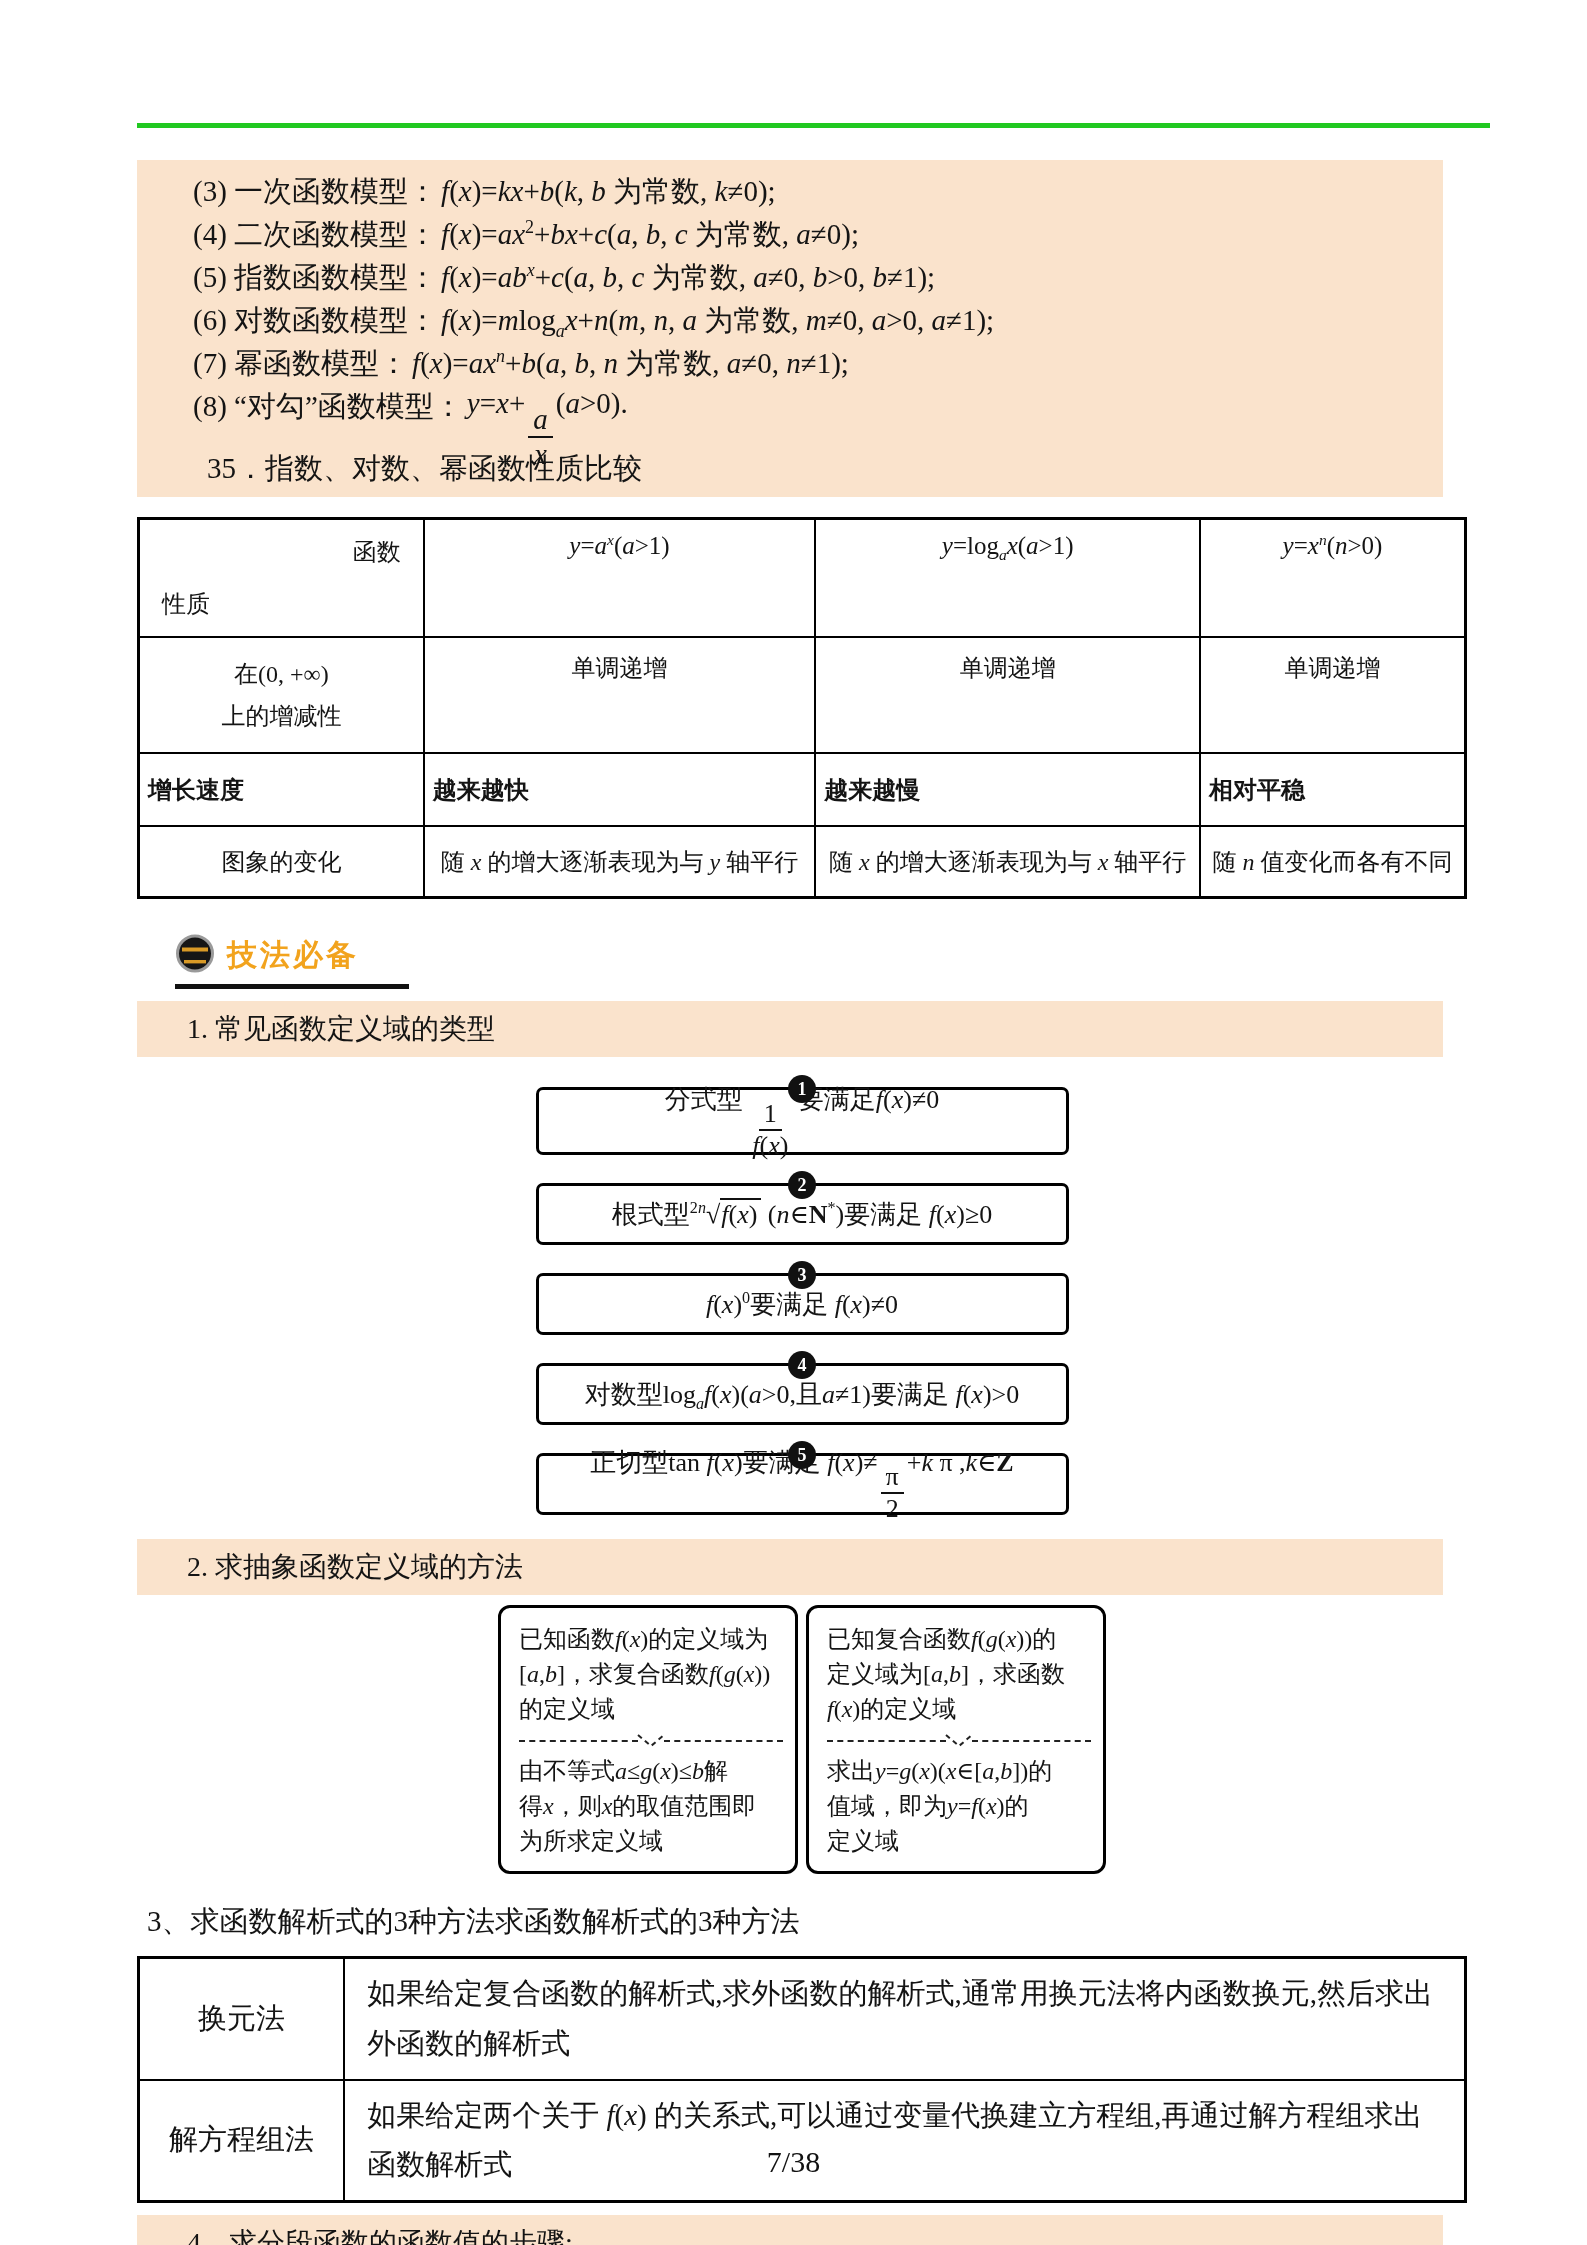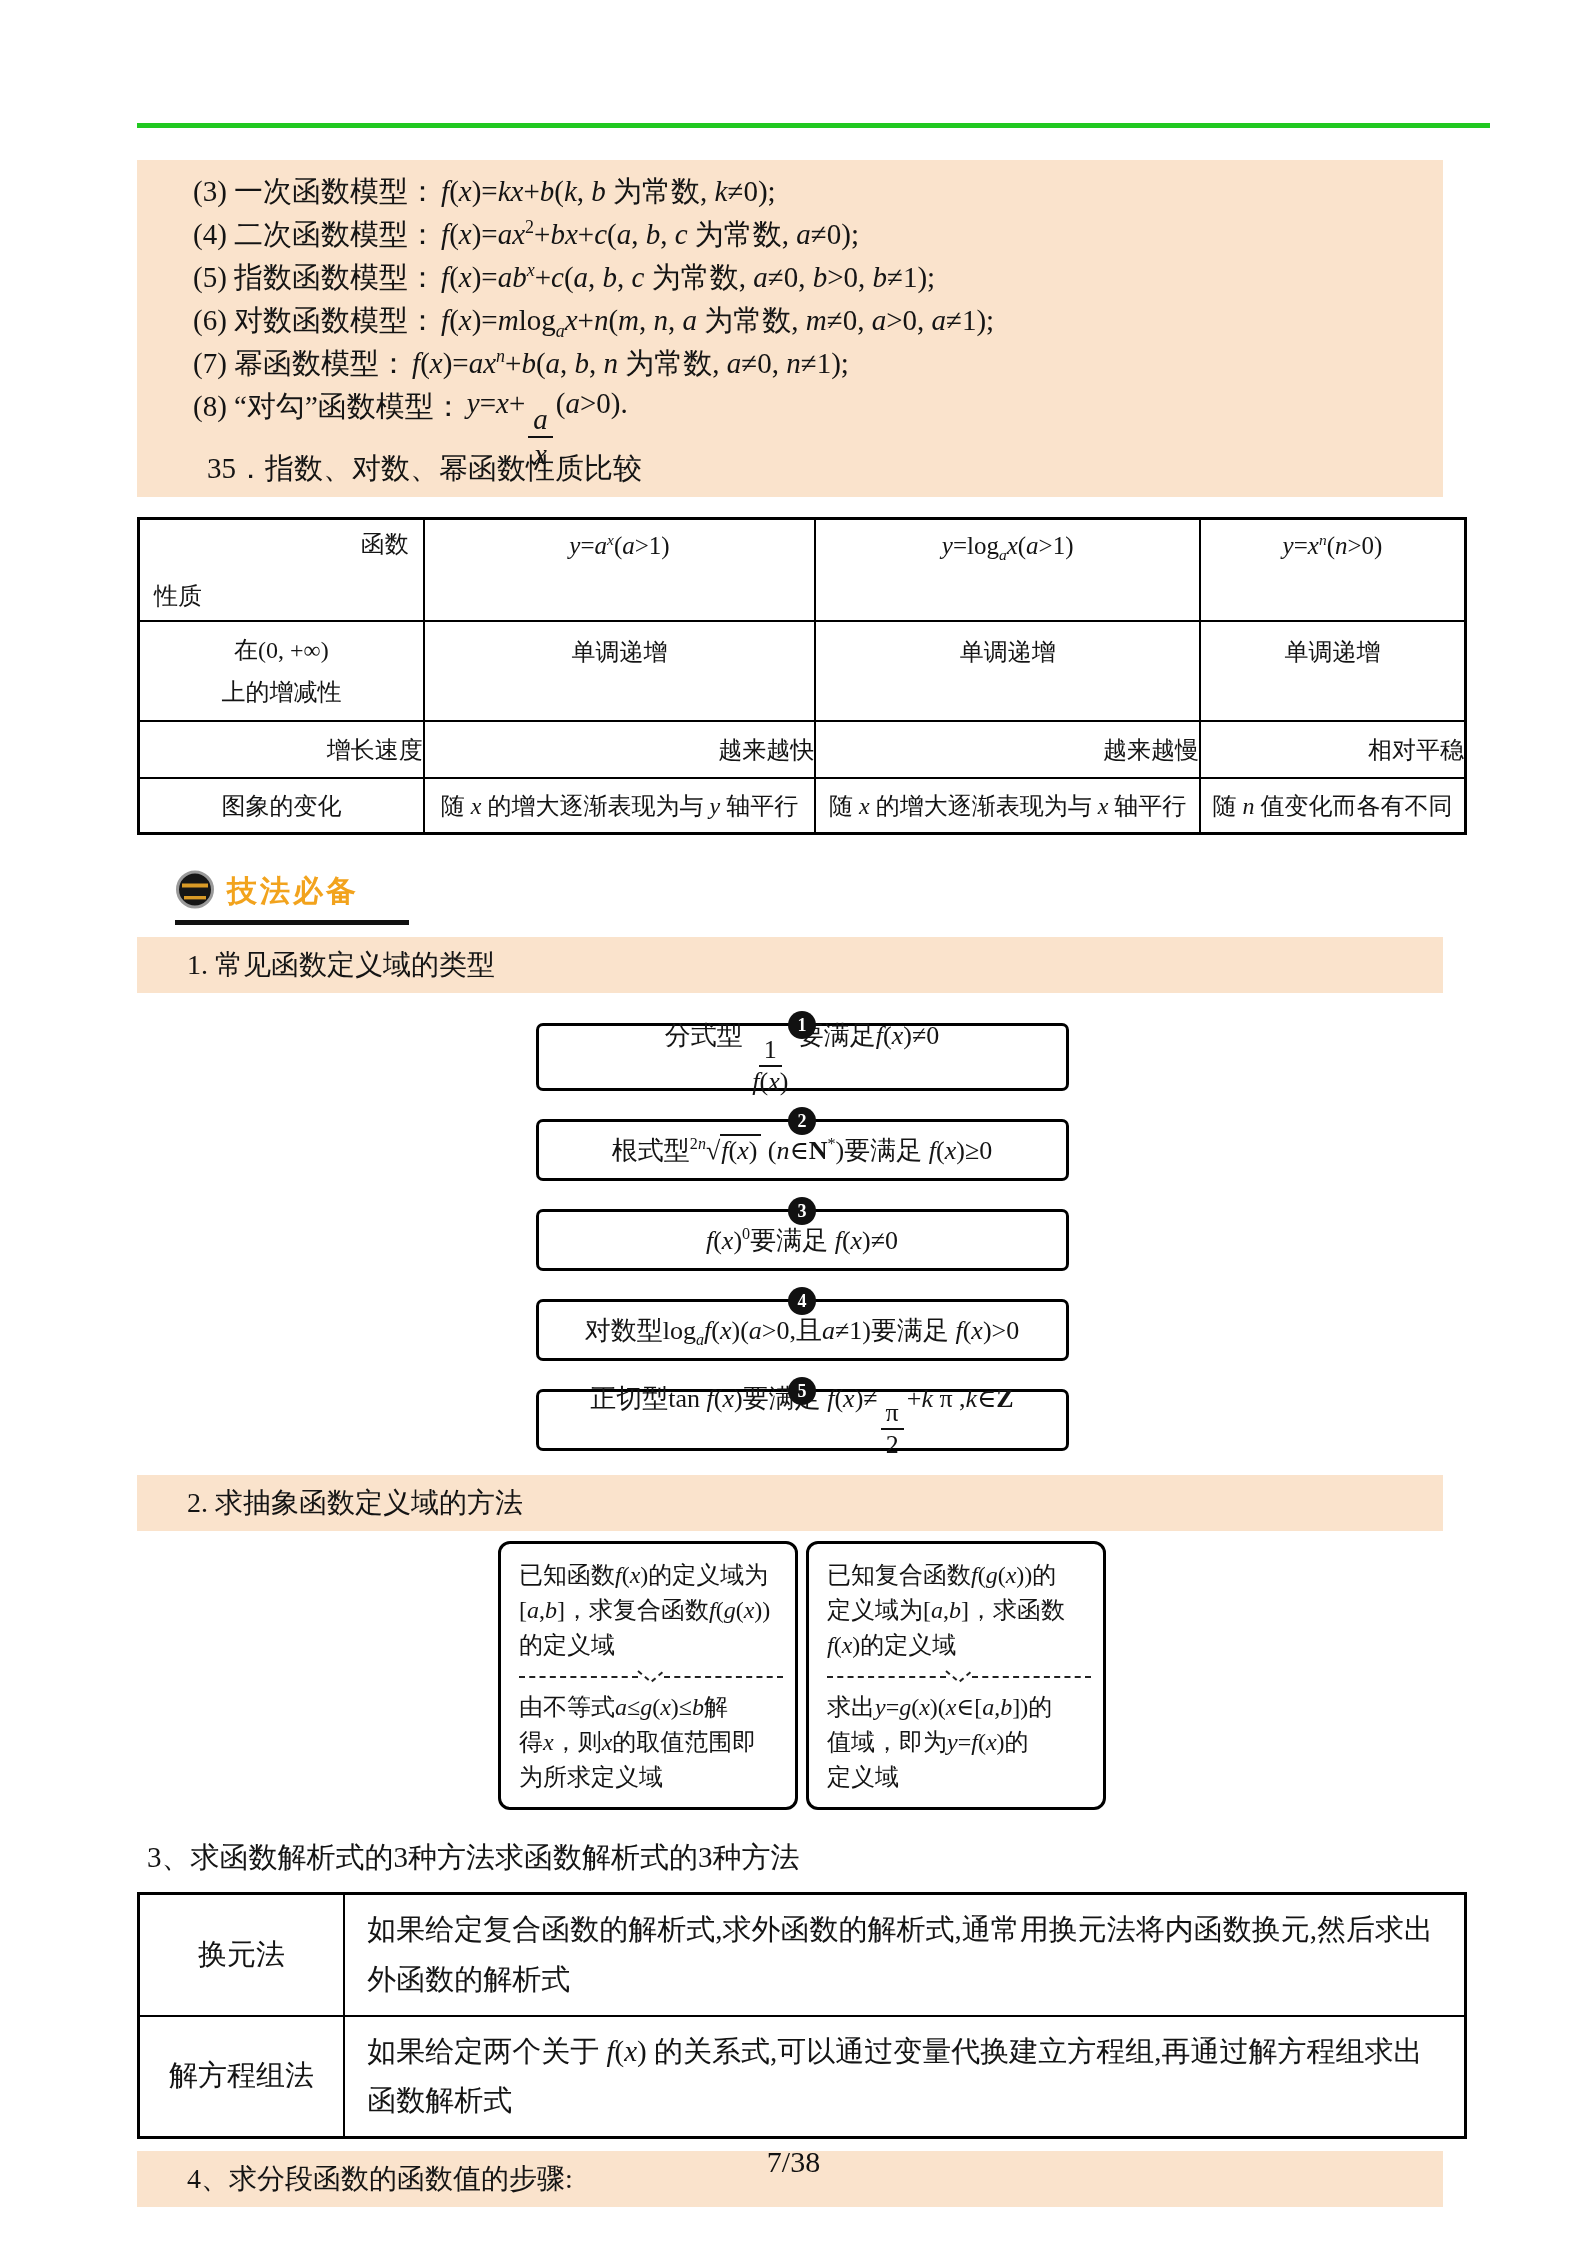--- a/index.html
+++ b/index.html
@@ -26,30 +26,30 @@
   .mi{font-style:italic;}
   .mb{font-weight:bold;}
   sup,sub{font-size:0.62em;line-height:0;}
   .frac{display:inline-flex;flex-direction:column;align-items:center;vertical-align:-0.55em;line-height:1.08;margin:0 3px;text-align:center;}
   .frac .num{border-bottom:2px solid #111;padding:0 5px 1px;}
   .frac .den{padding-top:1px;}
   .ol{border-top:2px solid #111;padding:0 4px 0 1px;}
 
   
   table.cmp{width:100%;border-collapse:collapse;margin-top:20px;border:3px solid #000;table-layout:fixed;}
-  table.cmp td{border:2px solid #000;font-size:24px;padding:0;}
+  table.cmp td{border:2px solid #000;font-size:24px;padding:8px;}
   .t1-corner{height:100px;}
   .corner{display:flex;flex-direction:column;justify-content:space-between;height:84px;padding:8px 14px;}
   .c-top{align-self:flex-end;}
   .c-bottom{align-self:flex-start;}
   .t1-h{vertical-align:top;text-align:center;padding-top:12px !important;font-size:25px !important;}
   .t1-lab2{height:98px;}
   .lab2{display:flex;flex-direction:column;justify-content:space-between;height:74px;padding:12px 0;align-items:center;}
   .t1-vtop{vertical-align:top;text-align:center;padding-top:14px !important;}
-  .t1-mid{height:55px;text-align:right;vertical-align:middle;}
+  .t1-mid{height:55px;text-align:left;vertical-align:middle;font-weight:bold;}
   .t1-mid2{height:53px;text-align:center;vertical-align:middle;}
 
   
   .tech-wrap{margin:34px 0 0 38px;display:inline-block;}
   .tech-row{display:flex;align-items:center;gap:12px;}
   .tech-title{font-family:"Liberation Sans","DejaVu Sans",sans-serif;font-weight:bold;color:#f2a31d;font-size:30px;letter-spacing:3px;}
   .tech-rule{width:234px;height:5px;background:#111;margin-top:6px;}
 
   
   .bar{background:#fae3cc;margin-right:24px;padding:9px 0 9px 50px;font-size:28px;}

